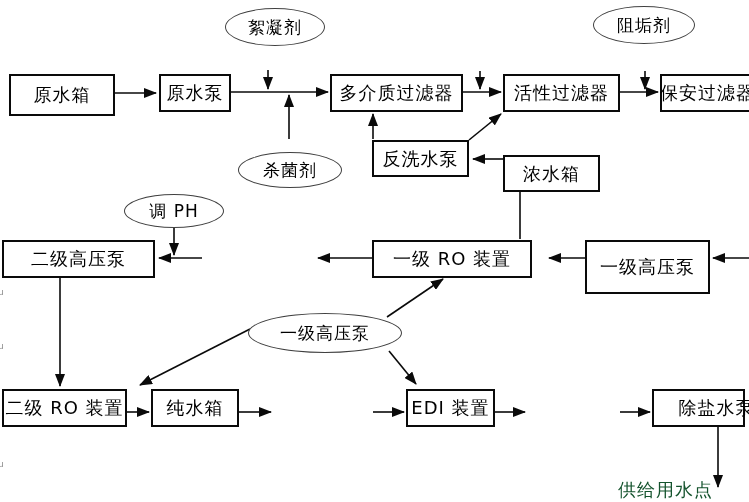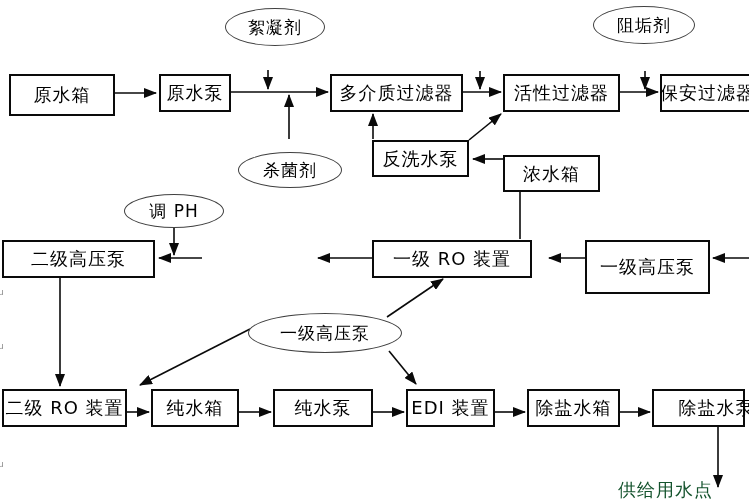--- a/index.html
+++ b/index.html
@@ -71,23 +71,21 @@
   <div class="node" style="left:330px; top:74px;  width:133px; height:38px;">多介质过滤器</div>
   <div class="node" style="left:503px; top:74px;  width:117px; height:38px;">活性过滤器</div>
   <div class="node" style="left:660px; top:74px;  width:95px;  height:38px;">保安过滤器</div>
   <div class="node" style="left:372px; top:140px; width:97px;  height:37px;">反洗水泵</div>
   <div class="node" style="left:503px; top:140px; width:97px;  height:37px;margin-top:15px;">浓水箱</div>
   <div class="node" style="left:2px;   top:240px; width:153px; height:38px;">二级高压泵</div>
   <div class="node" style="left:372px; top:240px; width:160px; height:38px;">一级 RO 装置</div>
   <div class="node" style="left:585px; top:240px; width:125px; height:54px;">一级高压泵</div>
   <div class="node" style="left:2px;   top:389px; width:125px; height:38px;">二级 RO 装置</div>
   <div class="node" style="left:151px; top:389px; width:88px;  height:38px;">纯水箱</div>
-  <div class="node" style="left:273px; top:389px; width:100px; height:38px;">纯水泵</div>
   <div class="node" style="left:406px; top:389px; width:89px;  height:38px;">EDI 装置</div>
-  <div class="node" style="left:527px; top:389px; width:93px;  height:38px;">除盐水箱</div>
   <div class="node" style="left:652px; top:389px; width:93px;  height:38px;padding-left:36px;">除盐水泵</div>
 
   <div class="ellipse" style="left:225px; top:8px;   width:100px; height:38px;">絮凝剂</div>
   <div class="ellipse" style="left:593px; top:6px;   width:102px; height:38px;">阻垢剂</div>
   <div class="ellipse" style="left:238px; top:152px; width:104px; height:36px;">杀菌剂</div>
   <div class="ellipse" style="left:124px; top:194px; width:100px; height:34px;">调 PH</div>
   <div class="ellipse" style="left:248px; top:313px; width:154px; height:40px;">一级高压泵</div>
 
   <div class="outlet" style="color: #14532d;">供给用水点</div>
 

